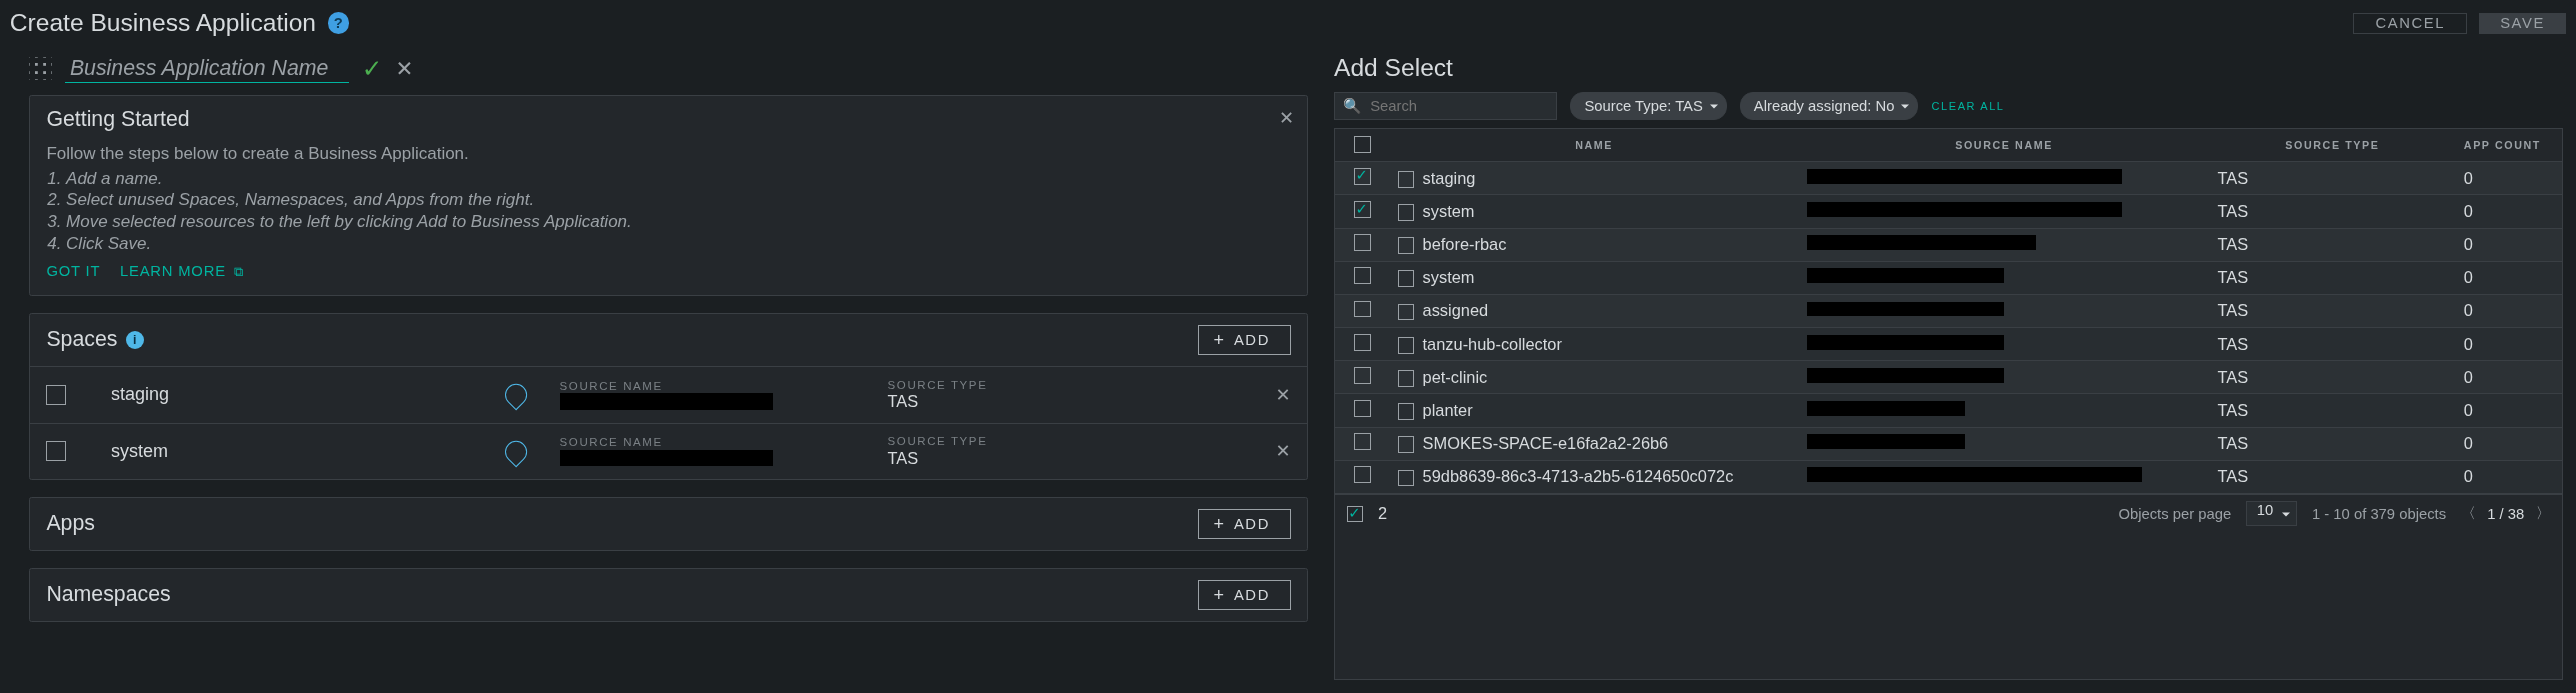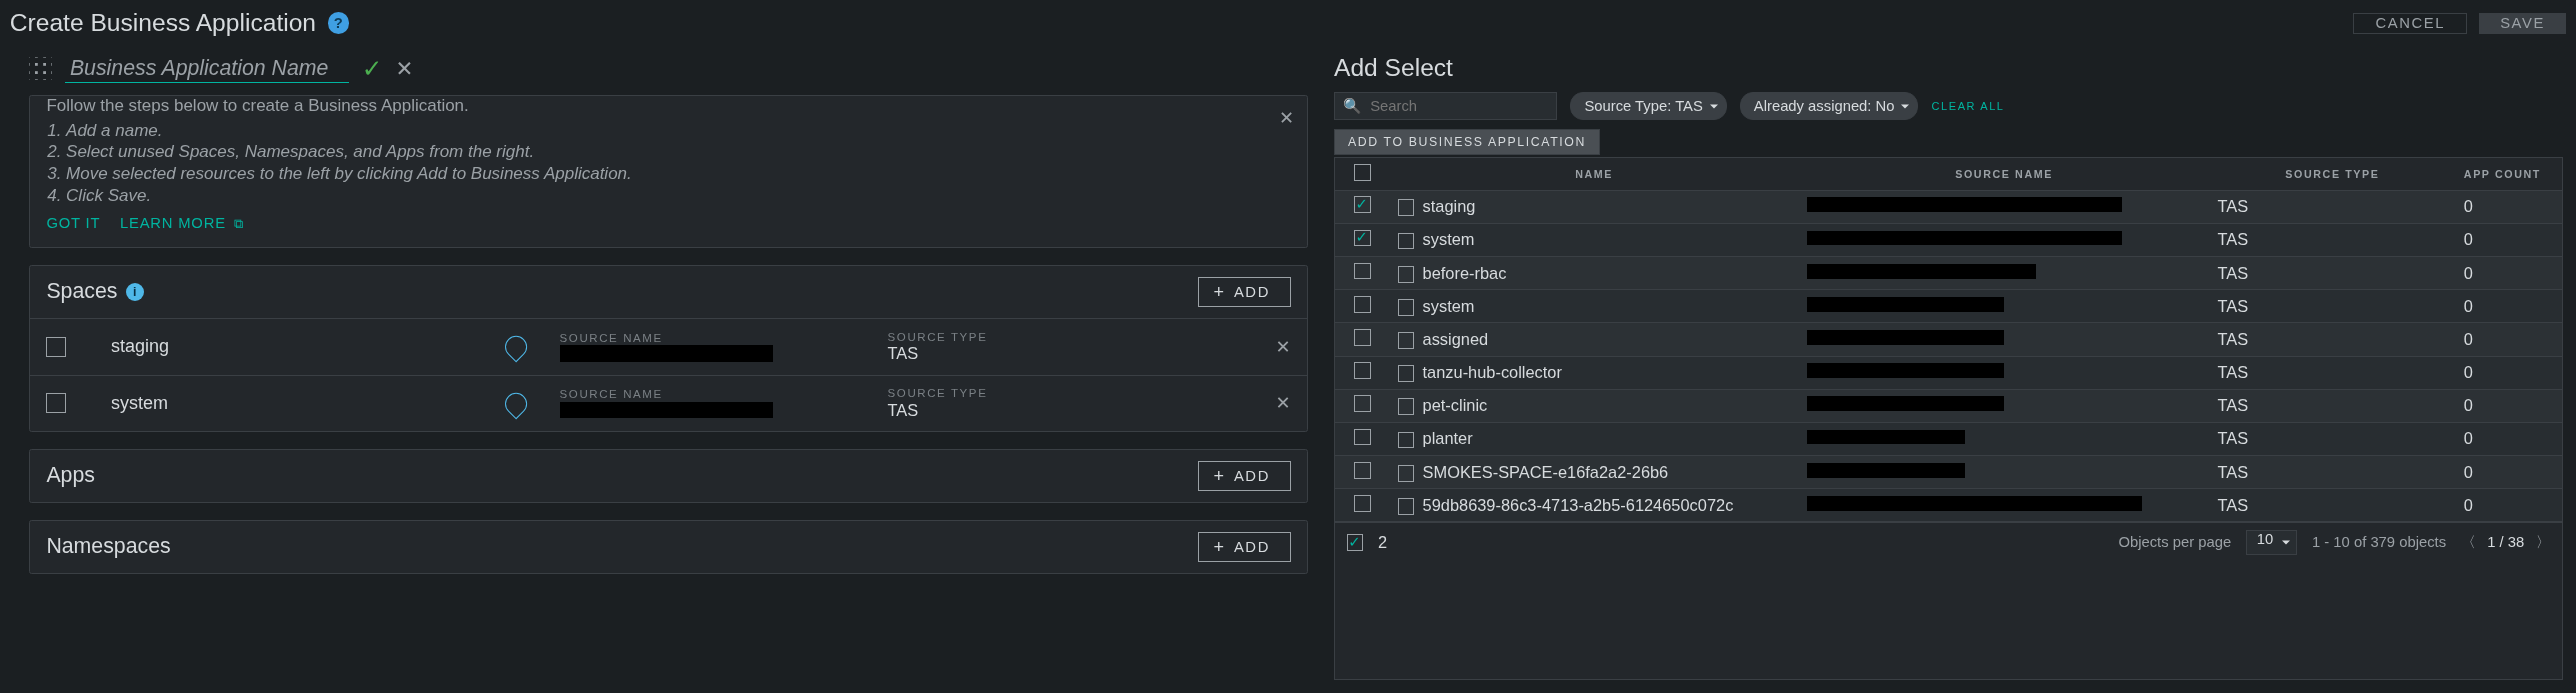--- a/index.html
+++ b/index.html
@@ -302,20 +302,23 @@
 
     <div class="namebar">
       <span class="drag-handle"></span>
       <input class="name-input" placeholder="Business Application Name" style="">
       <span class="ok-mark">✓</span>
       <span class="x-mark">✕</span>
     </div>
 
     <div class="card">
       <span class="gs-close">✕</span>
+      <div class="card-head">
+        <span>Getting Started</span>
+      </div>
       <div class="gs-body">
         <div>Follow the steps below to create a Business Application.</div>
         <ol>
           <li>Add a name.</li>
           <li>Select unused Spaces, Namespaces, and Apps from the right.</li>
           <li>Move selected resources to the left by clicking Add to Business Application.</li>
           <li>Click Save.</li>
         </ol>
         <div class="gs-links">
           <span class="gotit">GOT IT</span>
@@ -403,23 +406,20 @@
       </div>
       <div class="chip">
         <span>Source Type: TAS</span>
       </div>
       <div class="chip">
         <span>Already assigned: No</span>
       </div>
       <span class="clearall">CLEAR ALL</span>
     </div>
 
-    <div>
-      <span class="add-to-ba">ADD TO BUSINESS APPLICATION</span>
-    </div>
 
     <div class="tbl-wrap">
       <table class="tbl">
         <thead>
           <tr>
             <th class="chk">
               <span class="chkbox"></span>
             </th>
             <th>NAME</th>
             <th class="sname">SOURCE NAME</th>

